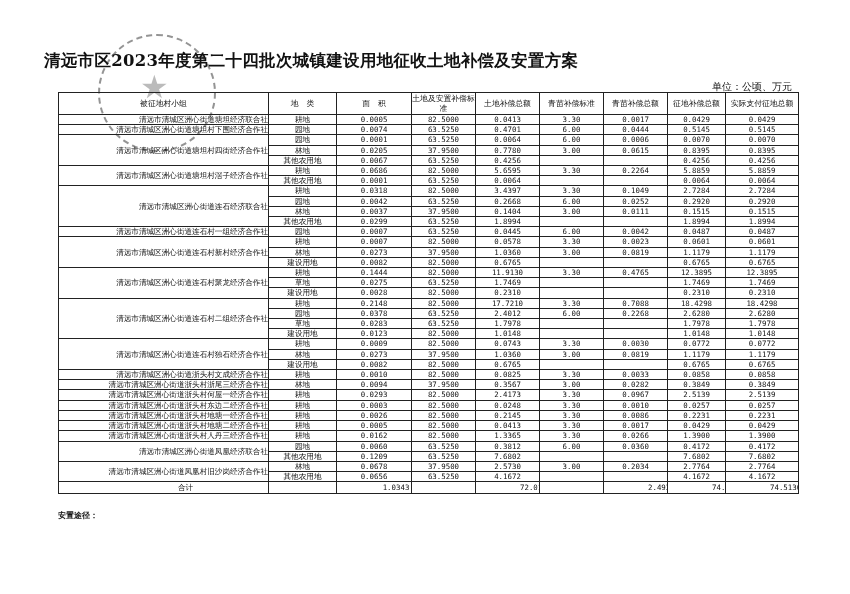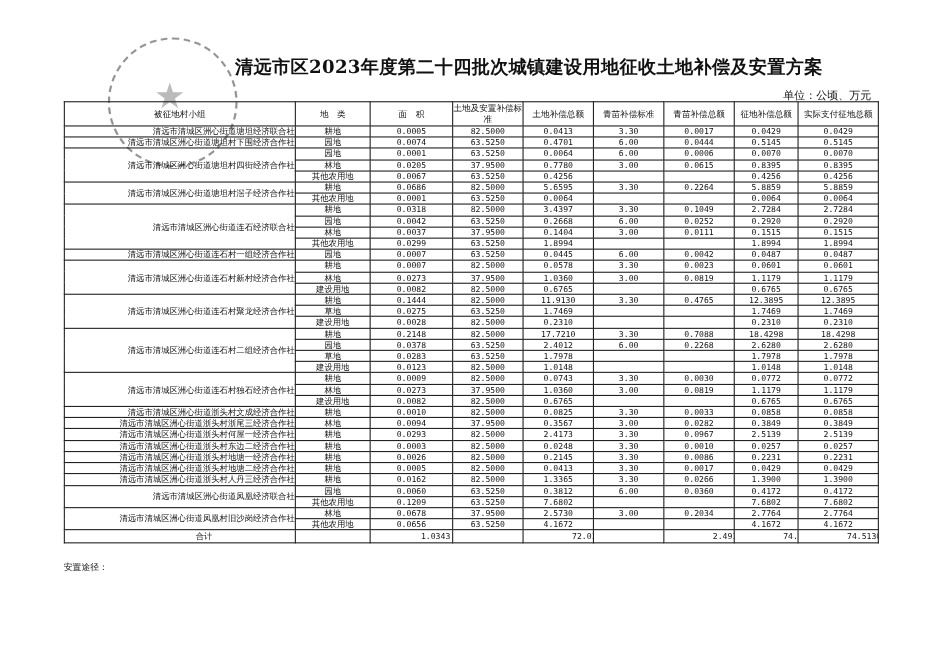--- a/index.html
+++ b/index.html
@@ -1,26 +1,26 @@
 <!DOCTYPE html>
 <html><head>
 <meta charset="utf-8">
 <style>
   html,body{margin:0;padding:0;background:#fff;}
   body{width:850px;height:594px;position:relative;overflow:hidden;font-family:"DejaVu Serif","Liberation Serif",serif;color:#111;}
-  .title{position:absolute;left:16px;width:732px;top:50px;text-align:right;font-size:16.5px;font-weight:bold;letter-spacing:0.3px;padding-left:40px;box-sizing:border-box;}
+  .title{position:absolute;left:4px;width:732px;top:50px;text-align:left;font-size:16.5px;font-weight:bold;letter-spacing:0.3px;padding-left:40px;box-sizing:border-box;}
   .unit{position:absolute;right:58px;top:80px;font-size:10px;}
   table{position:absolute;left:58px;top:92px;border-collapse:collapse;table-layout:fixed;width:740px;font-size:7.6px;}
   td,th{border:1px solid #222;padding:0;text-align:center;white-space:nowrap;overflow:hidden;line-height:9.2px;height:9.2px;font-weight:normal;}
   th{height:21px;line-height:10px;font-size:7.8px;white-space:normal;}
   tbody tr td{border-bottom-width:1.5px;}
   .num{font-family:"DejaVu Sans Mono","Liberation Mono",monospace;font-size:7.4px;}
   .org{font-size:7.6px;text-align:right;}
   .total td{height:11px;padding-left:44px;}
-  .notes{position:absolute;left:58px;top:506px;font-size:8px;line-height:19px;}
+  .notes{position:absolute;left:58px;top:506px;font-size:8px;line-height:19px;font-weight:bold;}
   .seal{position:absolute;left:98px;top:34px;width:118px;height:118px;border-radius:50%;border:2.5px dashed rgba(60,60,60,0.55);box-sizing:border-box;pointer-events:none;}
   .seal::after{content:"★";position:absolute;left:40px;top:32px;font-size:32px;color:rgba(60,60,60,0.35);}
 </style>
 </head>
 <body>
 
 <div class="seal"></div>
 <div class="title">清远市区2023年度第二十四批次城镇建设用地征收土地补偿及安置方案</div>
 <div class="unit">单位：公顷、万元</div>
 

